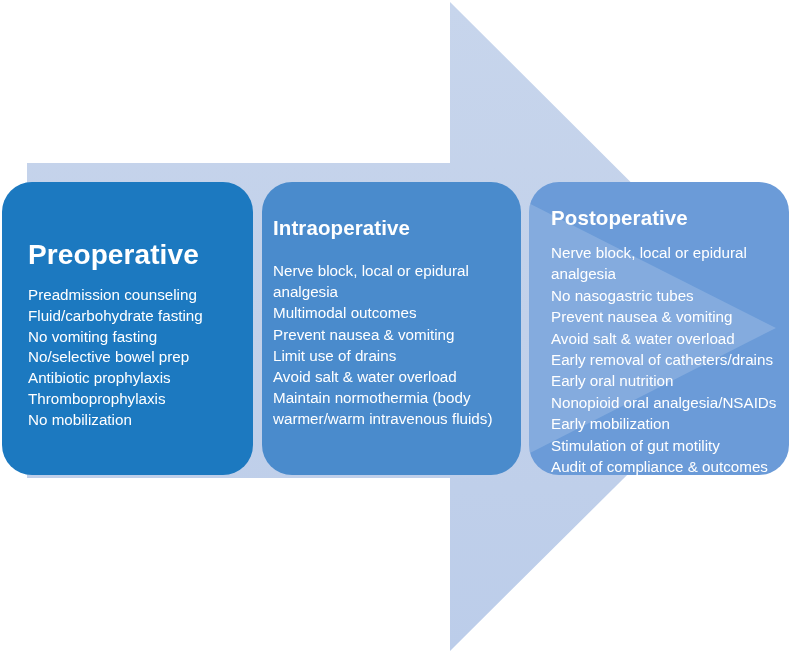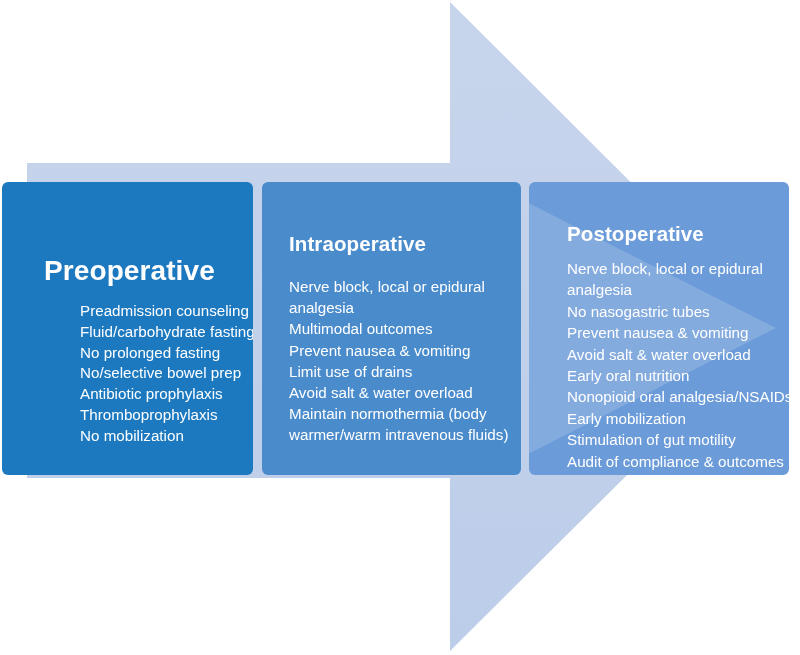--- a/index.html
+++ b/index.html
@@ -24,23 +24,23 @@
     left: 0;
     top: 0;
     width: 800px;
     height: 655px;
   }
   
   .phase-box {
     position: absolute;
     top: 182px;
     height: 293px;
-    border-radius: 6px;
+    border-radius: 30px;
     box-sizing: border-box;
-    padding: 16px;
+    padding: 0;
     overflow: hidden;
   }
   #phase-box-0 {
     left: 2px;
     width: 251px;
     background: #1c79c0;
   }
   #phase-box-1 {
     left: 262px;
     width: 259px;
@@ -87,21 +87,20 @@
     left: 26px;
     top: 57px;
     font-size: 28px;
   }
   #phase-box-0 .phase-list {
     left: 26px;
     top: 103px;
     width: 216px;
     font-size: 15.2px;
     line-height: 20.8px;
-    margin-left: 36px;
   }
   
   #phase-box-1 .phase-title {
     left: 11px;
     top: 34px;
     font-size: 20.5px;
   }
   #phase-box-1 .phase-list {
     left: 11px;
     top: 78px;
@@ -138,21 +137,21 @@
     </defs>
     <polygon points="27,163 450,163 450,2 776,327 450,651 450,478 27,478" fill="url(#arrowGrad)"></polygon>
   </svg>
 
   <div class="phase-box" id="phase-box-0">
     <div class="box-inner">
       <div class="phase-title">Preoperative</div>
       <ul class="phase-list">
         <li>Preadmission counseling</li>
         <li>Fluid/carbohydrate fasting</li>
-        <li>No prolonged fasting</li>
+        <li>No vomiting fasting</li>
         <li>No/selective bowel prep</li>
         <li>Antibiotic prophylaxis</li>
         <li>Thromboprophylaxis</li>
         <li>No mobilization</li>
       </ul>
     </div>
   </div>
 
   <div class="phase-box" id="phase-box-1">
     <div class="box-inner">
@@ -172,20 +171,21 @@
     <svg id="arrowhead-overlay" viewBox="0 0 268 293" width="268" height="293" xmlns="http://www.w3.org/2000/svg" aria-hidden="true">
       <polygon points="-82,-20 247,146 -82,313" fill="#ffffff" fill-opacity="0.17"></polygon>
     </svg>
     <div class="box-inner">
       <div class="phase-title">Postoperative</div>
       <ul class="phase-list">
         <li>Nerve block, local or epidural analgesia</li>
         <li>No nasogastric tubes</li>
         <li>Prevent nausea &amp; vomiting</li>
         <li>Avoid salt &amp; water overload</li>
+        <li>Early removal of catheters/drains</li>
         <li>Early oral nutrition</li>
         <li>Nonopioid oral analgesia/NSAIDs</li>
         <li>Early mobilization</li>
         <li>Stimulation of gut motility</li>
         <li>Audit of compliance &amp; outcomes</li>
       </ul>
     </div>
   </div>
 
 </div>

